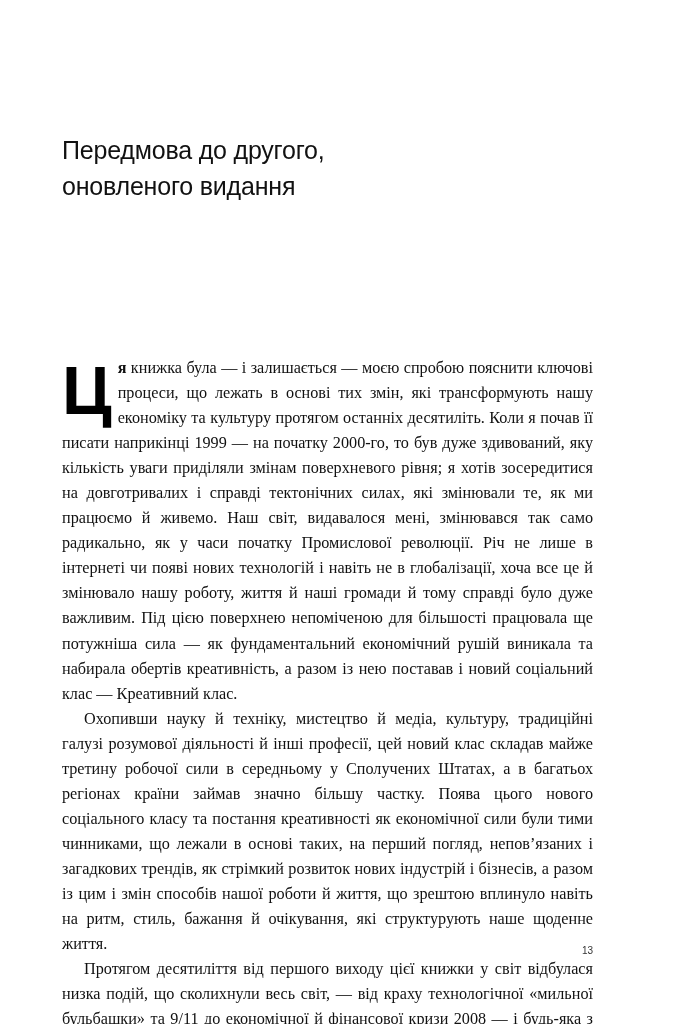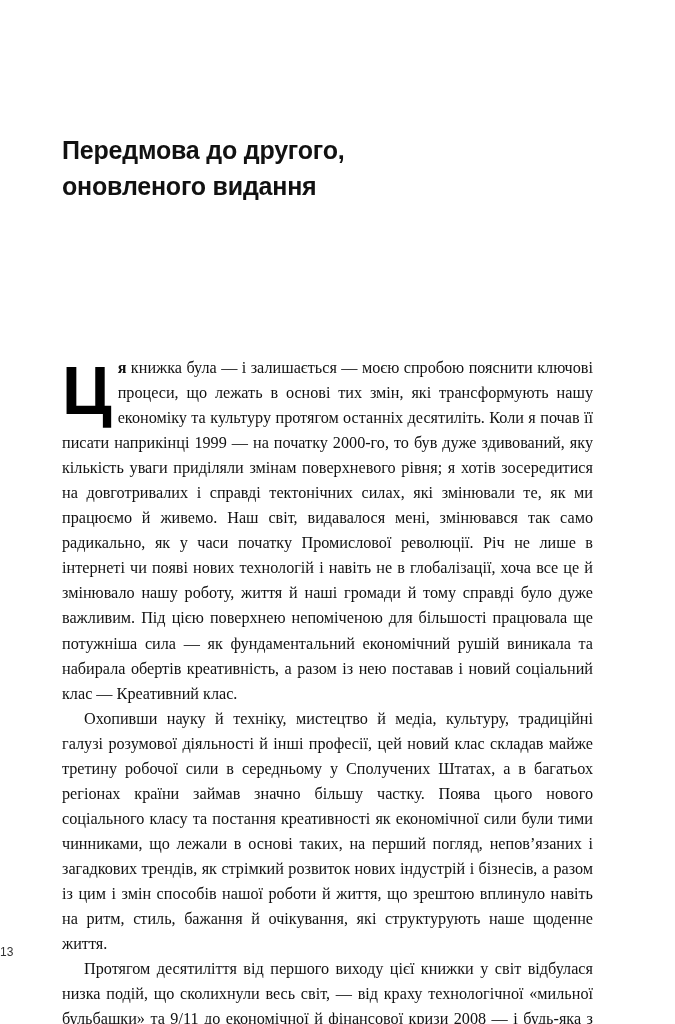--- a/index.html
+++ b/index.html
@@ -19,21 +19,21 @@
   }
 
   
   .chapter-title {
     position: absolute;
     left: 62px;
     top: 132px;
     width: 480px;
     margin: 0;
     font-family: "Liberation Sans", sans-serif;
-    font-weight: bold;
+    font-weight: normal;
     font-size: 25px;
     line-height: 36px;
     letter-spacing: -0.2px;
     color: #111111;
     white-space: pre-line;
   }
 
   
   .body-block {
     position: absolute;
@@ -75,23 +75,23 @@
     font-weight: bold;
     font-size: 16.2px;
   }
 
   
   .folio {
     position: absolute;
     left: 0;
     top: 945px;
     width: 593px;
-    text-align: left;
+    text-align: right;
     font-family: "Liberation Sans", sans-serif;
-    font-size: 12px;
+    font-size: 10px;
     color: #333333;
   }
 </style>
 </head>
 <body>
 
 <div class="page">
 
   <h1 class="chapter-title">Передмова до другого,
 оновленого видання</h1>

